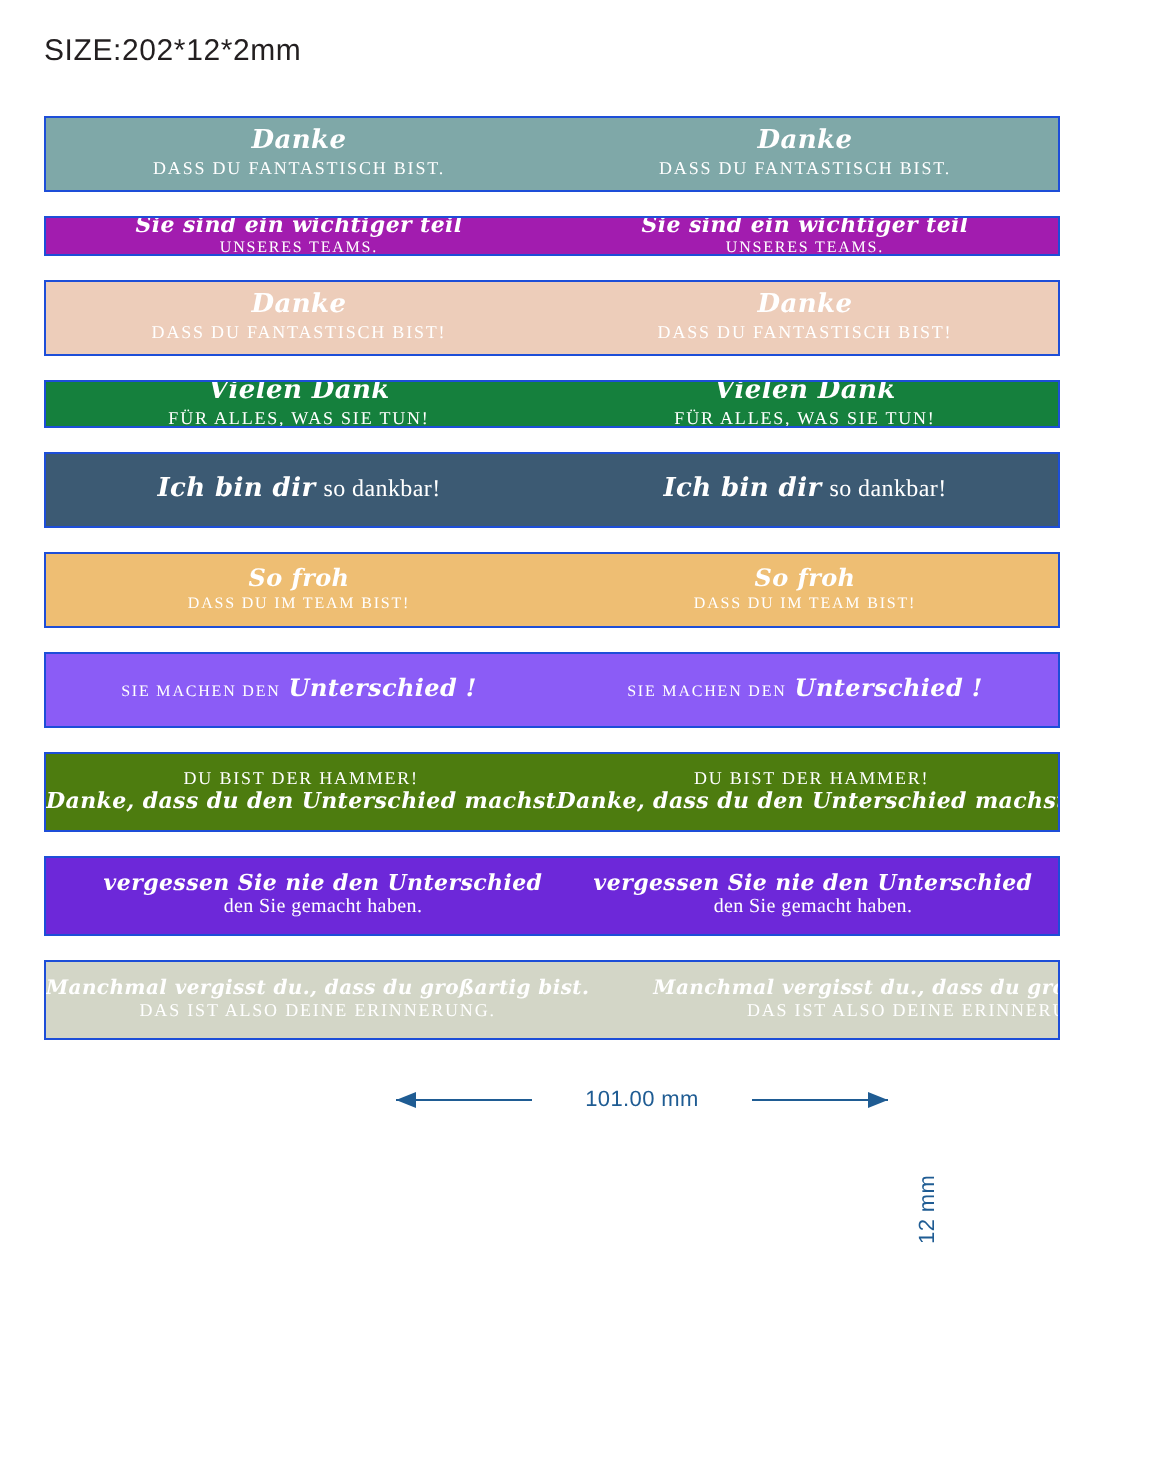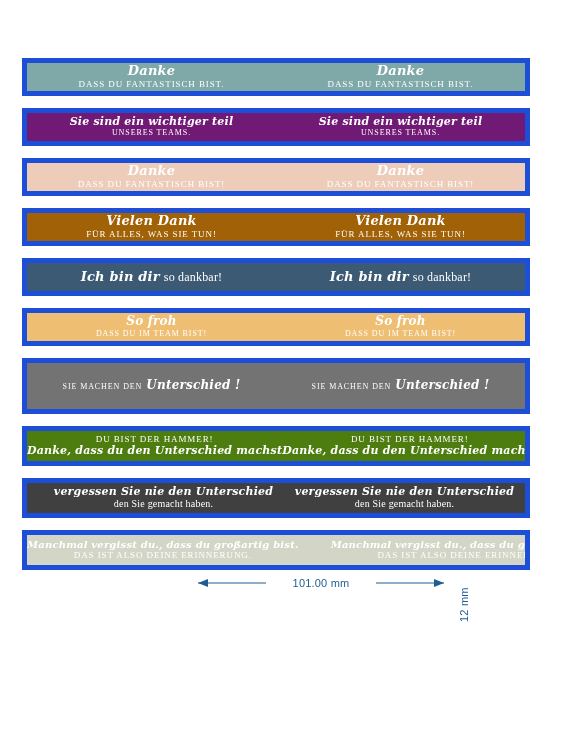--- a/index.html
+++ b/index.html
@@ -22,21 +22,21 @@
     font-family:"Liberation Sans",sans-serif;
     font-size:15px;font-weight:normal;letter-spacing:0.3px;
     line-height:20px;color:#231f20;margin-top:2px;
   }
 
   
   #bands{position:absolute;left:22px;top:58px;width:510px;}
   .band{
     position:relative;
     width:508px;
-    border:5px solid #1d4ed8;
+    border:1px solid #1d4ed8;
     box-sizing:border-box;
     display:flex;
     overflow:hidden;
   }
   .band-gap{height:12px;}
   .half{
     flex:1 1 50%;
     display:flex;flex-direction:column;
     align-items:center;justify-content:center;
     text-align:center;
@@ -69,47 +69,48 @@
   
   #diagram-top{position:absolute;left:0;top:566px;width:576px;height:62px;}
   #diagram-bottom{position:absolute;left:0;top:628px;width:576px;height:62px;}
   .dimtext{
     font-family:"Liberation Sans",sans-serif;
     font-size:11px;
     color:#1f5c93;
     letter-spacing:0.2px;
     white-space:nowrap;
   }
-  #dim-width-wrap{position:absolute;left:196px;top:576px;width:250px;height:14px;}
+  #dim-width-wrap{position:absolute;left:196px;top:543px;width:250px;height:14px;}
   #dim-h-wrap{position:absolute;left:442px;top:572px;width:24px;height:52px;}
   #dim-h-label{
     transform:rotate(-90deg);
     transform-origin:left top;
     position:absolute;left:16px;top:50px;
   }
 </style>
 </head>
 <body>
 
 <div id="header">
+  <div id="title-size">SIZE:202*12*2mm</div>
 </div>
 
 <div id="bands">
     <div class="band" style="background: rgb(127, 168, 168); height: 38px;">
       <div class="half">
         <div class="l-script" style="color: rgb(255, 255, 255); font-size: 13px;">Danke</div>
         <div class="l-caps" style="color: rgb(255, 255, 255); font-size: 9px;">DASS DU FANTASTISCH BIST.</div>
       </div>
       <div class="half">
         <div class="l-script" style="color: rgb(255, 255, 255); font-size: 13px;">Danke</div>
         <div class="l-caps" style="color: rgb(255, 255, 255); font-size: 9px;">DASS DU FANTASTISCH BIST.</div>
       </div>
     </div>
     <div class="band-gap"></div>
-    <div class="band" style="background: #701a75; height: 38px;">
+    <div class="band" style="background: #a21caf; height: 20px;">
       <div class="half">
         <div class="l-script" style="color: rgb(255, 255, 255); font-size: 11px;">Sie sind ein wichtiger teil</div>
         <div class="l-caps" style="color: rgb(255, 255, 255); font-size: 8px;">UNSERES TEAMS.</div>
       </div>
       <div class="half">
         <div class="l-script" style="color: rgb(255, 255, 255); font-size: 11px;">Sie sind ein wichtiger teil</div>
         <div class="l-caps" style="color: rgb(255, 255, 255); font-size: 8px;">UNSERES TEAMS.</div>
       </div>
     </div>
     <div class="band-gap"></div>
@@ -117,21 +118,21 @@
       <div class="half">
         <div class="l-script" style="color: rgb(255, 255, 255); font-size: 13px;">Danke</div>
         <div class="l-caps" style="color: rgb(255, 255, 255); font-size: 9px;">DASS DU FANTASTISCH BIST!</div>
       </div>
       <div class="half">
         <div class="l-script" style="color: rgb(255, 255, 255); font-size: 13px;">Danke</div>
         <div class="l-caps" style="color: rgb(255, 255, 255); font-size: 9px;">DASS DU FANTASTISCH BIST!</div>
       </div>
     </div>
     <div class="band-gap"></div>
-    <div class="band" style="background: #a16207; height: 38px; justify-content: center;">
+    <div class="band" style="background: #15803d; height: 24px; justify-content: center;">
       <div class="half">
         <div class="l-script" style="color: rgb(255, 255, 255); font-size: 13px;">Vielen Dank</div>
         <div class="l-caps" style="color: rgb(255, 255, 255); font-size: 9px;">FÜR ALLES, WAS SIE TUN!</div>
       </div>
       <div class="half">
         <div class="l-script" style="color: rgb(255, 255, 255); font-size: 13px;">Vielen Dank</div>
         <div class="l-caps" style="color: rgb(255, 255, 255); font-size: 9px;">FÜR ALLES, WAS SIE TUN!</div>
       </div>
     </div>
     <div class="band-gap"></div>
@@ -154,21 +155,21 @@
       <div class="half">
         <div class="l-script" style="color: rgb(255, 255, 255); font-size: 12px;">So froh</div>
         <div class="l-caps" style="color: rgb(255, 255, 255); font-size: 8px;">DASS DU IM TEAM BIST!</div>
       </div>
       <div class="half">
         <div class="l-script" style="color: rgb(255, 255, 255); font-size: 12px;">So froh</div>
         <div class="l-caps" style="color: rgb(255, 255, 255); font-size: 8px;">DASS DU IM TEAM BIST!</div>
       </div>
     </div>
     <div class="band-gap"></div>
-    <div class="band" style="background: #737373; height: 56px;">
+    <div class="band" style="background: #8b5cf6; height: 38px;">
       <div class="half">
         <div class="inline-row">
           <div class="l-caps" style="color: rgb(255, 255, 255); font-size: 8px;">SIE MACHEN DEN</div>
           <div class="l-script" style="color: rgb(255, 255, 255); font-size: 12px;">Unterschied !</div>
         </div>
       </div>
       <div class="half">
         <div class="inline-row">
           <div class="l-caps" style="color: rgb(255, 255, 255); font-size: 8px;">SIE MACHEN DEN</div>
           <div class="l-script" style="color: rgb(255, 255, 255); font-size: 12px;">Unterschied !</div>
@@ -180,21 +181,21 @@
       <div class="half">
         <div class="l-caps" style="color: rgb(255, 255, 255); font-size: 9px;">DU BIST DER HAMMER!</div>
         <div class="l-script" style="color: rgb(255, 255, 255); font-size: 11px;">Danke, dass du den Unterschied machst</div>
       </div>
       <div class="half">
         <div class="l-caps" style="color: rgb(255, 255, 255); font-size: 9px;">DU BIST DER HAMMER!</div>
         <div class="l-script" style="color: rgb(255, 255, 255); font-size: 11px;">Danke, dass du den Unterschied machst</div>
       </div>
     </div>
     <div class="band-gap"></div>
-    <div class="band" style="background: #404040; height: 40px; padding-left: 16px;">
+    <div class="band" style="background: #6d28d9; height: 40px; padding-left: 16px;">
       <div class="half">
         <div class="l-script" style="color: rgb(255, 255, 255); font-size: 11px;">vergessen Sie nie den Unterschied</div>
         <div class="l-plain" style="color: rgb(255, 255, 255); font-size: 10px;">den Sie gemacht haben.</div>
       </div>
       <div class="half">
         <div class="l-script" style="color: rgb(255, 255, 255); font-size: 11px;">vergessen Sie nie den Unterschied</div>
         <div class="l-plain" style="color: rgb(255, 255, 255); font-size: 10px;">den Sie gemacht haben.</div>
       </div>
     </div>
     <div class="band-gap"></div>

